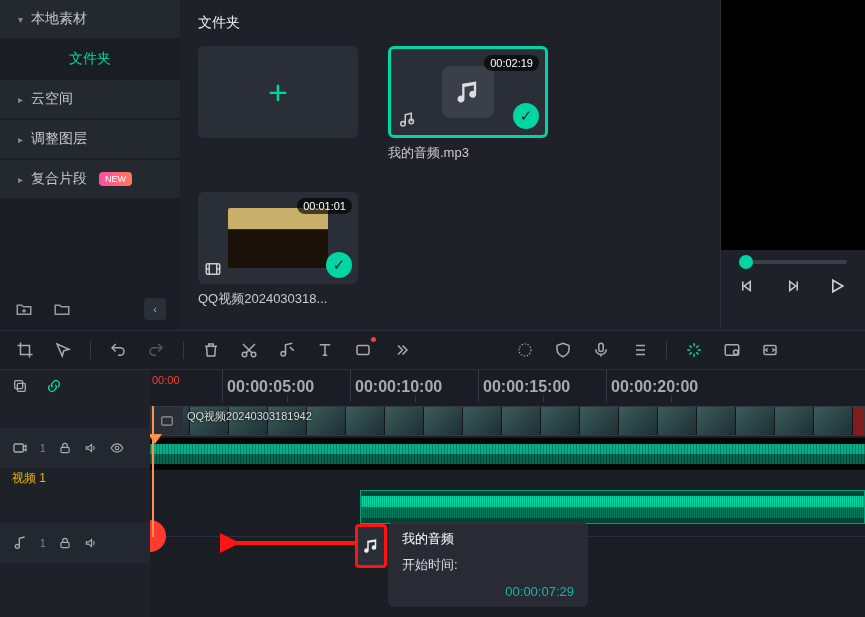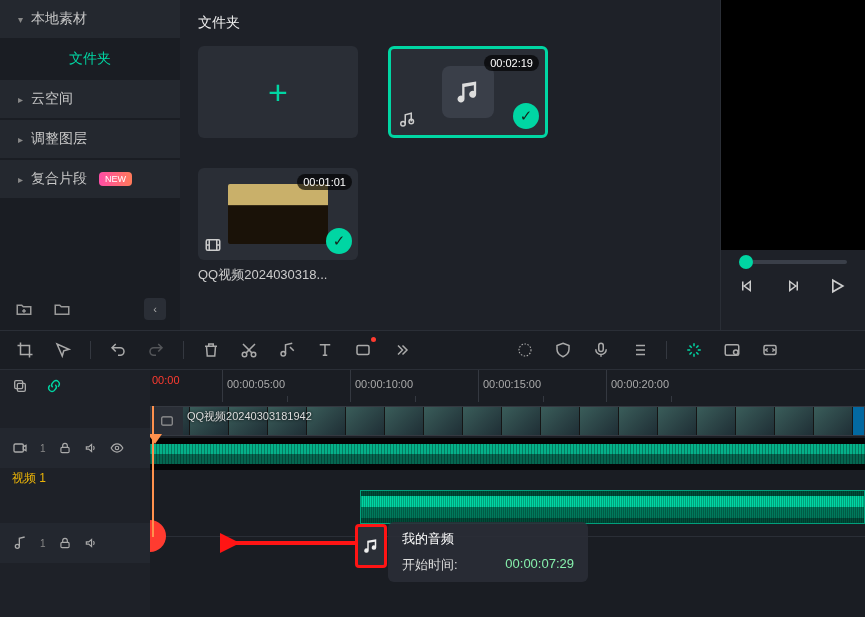--- a/index.html
+++ b/index.html
@@ -59,27 +59,27 @@
 .tl-left .row-top .ib { color:#aaa; cursor:pointer; }
 .tl-left .row-top .ib.accent { color:#00d6a3; }
 .tl-left .track-head { display:flex; align-items:center; gap:12px; padding:6px 12px; color:#aaa; font-size:12px; background:#23272f; }
 .tl-left .track-head.h1 { margin-top:26px; height:40px;}
 .tl-left .track-head.h2 { margin-top:34px; height:40px;}
 .tl-left .track-label { font-size:12px; color:#eab308; padding:2px 12px; }
 .tl-left .track-head .tiny { font-size:10px; color:#888;}
 
 .tl-right { flex:1; position:relative; overflow:hidden; }
 .ruler { height:32px; background:#1a1d23; display:flex; position:relative; padding-left:4px;}
-.ruler .tick { flex:0 0 128px; font-size:11px; color:#aaa; border-left:1px solid #343840; padding-left:4px; padding-top:8px; position:relative;}
+.ruler .tick { flex:0 0 128px; font-size:16px; color:#aaa; border-left:1px solid #343840; padding-left:4px; padding-top:8px; position:relative;font-weight:bold;}
 .ruler .tick::after { content:""; position:absolute; left:64px; bottom:0; width:1px; height:6px; background:#343840;}
 .ruler .play-start { position:absolute; left:2px; top:4px; color:#ff3b30; font-size:11px; font-weight:500;}
 
 .tracks { position:relative; }
 .v-track { height:30px; background:#23272f; margin-top:4px; border:1px solid #343840; position:relative; overflow:hidden; }
-.v-clip { position:absolute; left:0; top:0; height:100%; background:#0369a1; display:flex; }
+.v-clip { position:absolute; left:0; top:0; height:100%; background:#7f1d1d; display:flex; }
 .v-clip .frm { flex:0 0 39px; height:100%; background:linear-gradient(135deg,#3a5d5a,#1f2e35); border-right:1px solid #151515; }
 .v-clip .title-overlay { position:absolute; left:36px; top:2px; font-size:11px; color:#ddd; text-shadow:0 0 3px #000;}
 .v-clip .thumb0 { position:absolute; left:0; top:0; width:32px; height:100%; background:#2a2e36; display:flex; align-items:center; justify-content:center; color:#999;}
 
 .a-track { height:32px; margin-top:2px; position:relative; }
 .a-wave { position:absolute; left:0; top:0; height:100%; width:100%; background:linear-gradient(#000 0 20%, #00d6a3 20% 50%, #007a5c 50% 80%, #000 80% 100%); opacity:.8;}
 .a-wave::before { content:""; position:absolute; inset:0; background:repeating-linear-gradient(90deg, rgba(0,0,0,.3) 0 1px, transparent 1px 3px);}
 
 .audio-track-row { margin-top:20px; height:34px; position:relative; }
 .audio-clip-bar { position:absolute; left:210px; top:0; right:0; height:34px; background:linear-gradient(#004d3a 0 15%, #00d6a3 15% 50%, #007a5c 50% 85%, #004d3a 85% 100%); border:1px solid #00a07c;}
@@ -89,21 +89,21 @@
 .rec-circ { position:absolute; left:-16px; top:114px; width:32px; height:32px; background:#ff3b30; border-radius:0 50% 50% 0; }
 
 
 .playhead { position:absolute; left:2px; top:0; bottom:0; width:0; border-left:2px solid #ff914d; }
 .playhead::before { content:""; position:absolute; left:-6px; top:28px; width:0; height:0; border-left:7px solid transparent; border-right:7px solid transparent; border-top:10px solid #ff914d;}
 
 
 .drag-ghost { position:absolute; left:205px; top:118px; width:32px; height:44px; border:3px solid #ff1414; background:#2a2e36; display:flex; align-items:center; justify-content:center; color:#eee; border-radius:4px;}
 .drag-tooltip { position:absolute; left:238px; top:116px; background:#2a2e36e6; border-radius:6px; padding:8px 14px; font-size:13px; color:#ddd; display:flex; flex-direction:column; gap:8px; min-width:200px;}
 .drag-tooltip .row { display:flex; justify-content:space-between; gap:24px;}
-.drag-tooltip .row .val { color:#86efac;}
+.drag-tooltip .row .val { color:#14b8a6;margin-top:28px;}
 .drag-tooltip .title { color:#fff; font-size:13px; }
 
 
 .red-arrow { position:absolute; left:70px; top:127px; width:140px; height:20px; pointer-events:none;}
 
 .hr-thin { height:1px; background:#2a2e36; margin-top:12px;}
 
 svg { display:block; }
 </style>
 </head>
@@ -169,20 +169,21 @@
           </div>
           <span class="type-icon">
             <svg width="18" height="18" viewBox="0 0 24 24" fill="none" stroke="currentColor" stroke-width="2">
                 <circle cx="8" cy="17" r="3"></circle>
                 <path d="M11 17V5l8-2v11"></path>
                 <circle cx="19" cy="14" r="3"></circle>
               </svg>
           </span>
           <span class="check">✓</span>
         </div>
+        <span class="thumb-label">我的音频.mp3</span>
       </div>
 
       <div class="thumb">
         <div class="thumb-box">
           <span class="dur">00:01:01</span>
           <div class="video-img"></div>
           <span class="type-icon">
             <svg width="18" height="18" viewBox="0 0 24 24" fill="none" stroke="currentColor" stroke-width="2">
                 <rect x="3" y="5" width="18" height="14" rx="2"></rect>
                 <path d="M7 5v14M17 5v14M3 12h4M17 12h4"></path>

